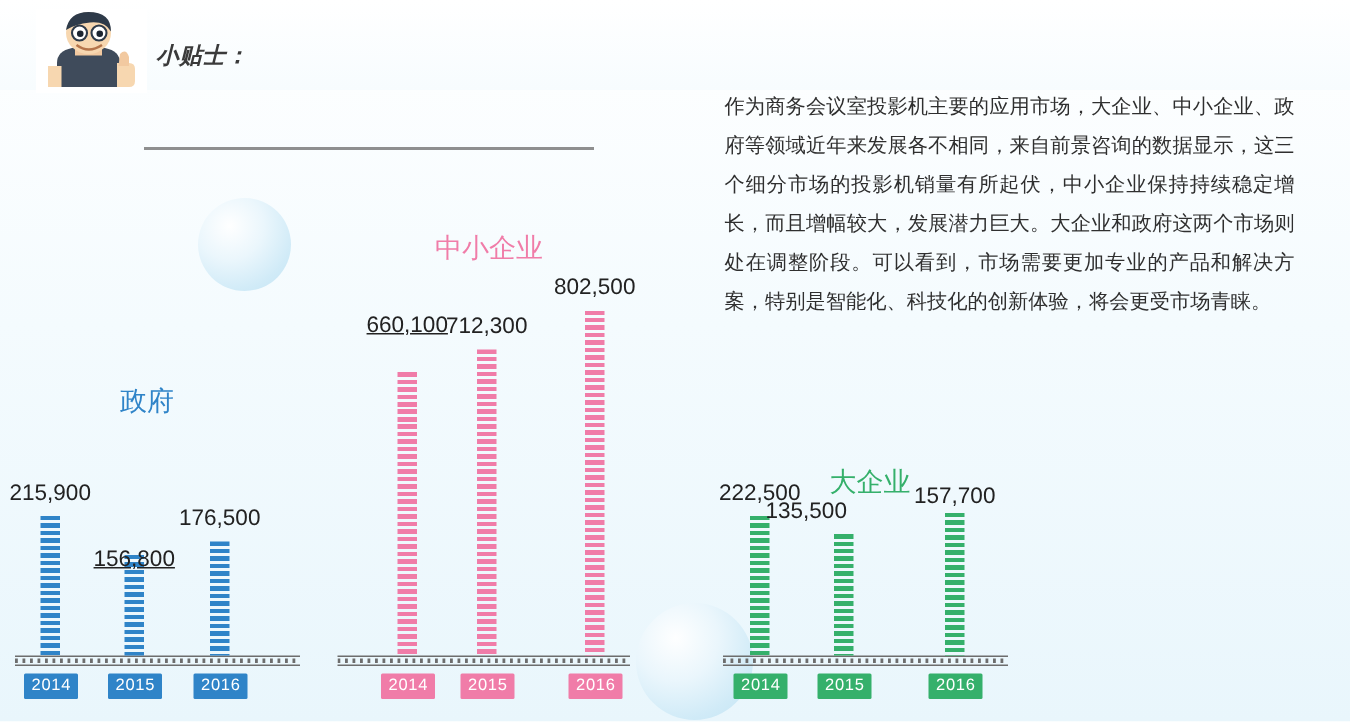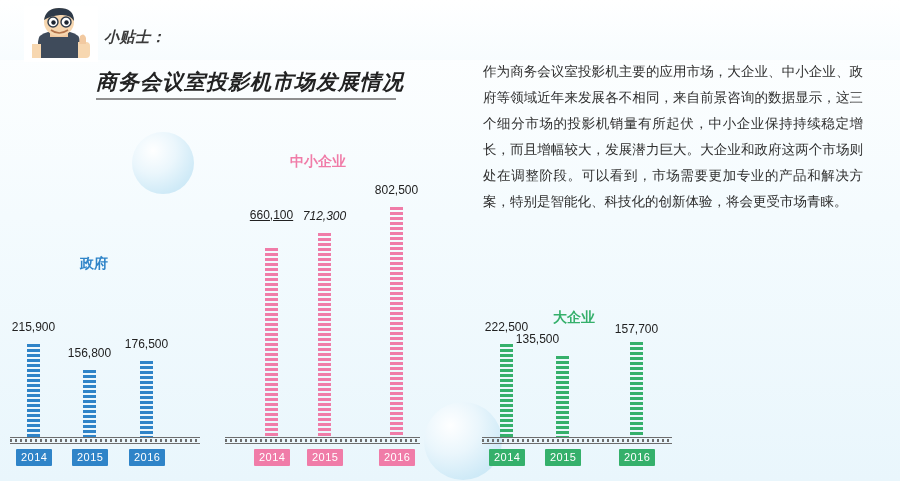--- a/index.html
+++ b/index.html
@@ -82,42 +82,42 @@
   }
 
   
   #chart {
     position: absolute;
     left: 0; top: 0;
     width: 900px; height: 481px;
   }
   .group-title {
     position: absolute;
-    font-size: 14px;
-    font-weight: bold;
+    font-size: 18px;
+    font-weight: normal;
     white-space: nowrap;
   }
   .axis {
     position: absolute;
     height: 5px;
     border-top: 1px solid #6d6d6d;
     border-bottom: 1px solid #6d6d6d;
     background: repeating-linear-gradient(90deg, #6d6d6d 0 2px, transparent 2px 5px);
     background-size: 5px 3px;
     background-position: 0 1px;
     background-repeat: repeat-x;
   }
   .bar {
     position: absolute;
     width: 13px;
     bottom: 0;
   }
   .val-label {
     position: absolute;
-    font-size: 12px;
+    font-size: 15px;
     color: #222;
     white-space: nowrap;
     text-align: center;
   }
   .year-tag {
     position: absolute;
     font-size: 11px;
     color: #ffffff;
     padding: 2px 5px 3px 5px;
     border-radius: 1px;
@@ -145,44 +145,43 @@
     <ellipse cx="42" cy="16" rx="5" ry="5" fill="#ffffff" stroke="#2e3a49" stroke-width="1.4"></ellipse>
     <circle cx="29.5" cy="16.5" r="2.2" fill="#1b2430"></circle>
     <circle cx="42.5" cy="16.5" r="2.2" fill="#1b2430"></circle>
     <path d="M27 24 Q35 30 44 24" stroke="#b5744a" stroke-width="1.6" fill="none"></path>
     <path d="M54 36 L62 36 Q66 36 66 40 L66 48 Q66 52 62 52 L54 52 Z" fill="#f7d7b0"></path>
     <path d="M56 30 Q60 26 62 32 L62 38 L55 38 Z" fill="#f2c9a0"></path>
     <rect x="8" y="38" width="9" height="14" fill="#f7d7b0"></rect>
   </svg>
 
   <div id="tip-label">小贴士：</div>
-  <div id="headline">商务会议室投影机市场发展情况</div>
   <div id="headline-rule"></div>
 
   <div id="paragraph">作为商务会议室投影机主要的应用市场，大企业、中小企业、政府等领域近年来发展各不相同，来自前景咨询的数据显示，这三个细分市场的投影机销量有所起伏，中小企业保持持续稳定增长，而且增幅较大，发展潜力巨大。大企业和政府这两个市场则处在调整阶段。可以看到，市场需要更加专业的产品和解决方案，特别是智能化、科技化的创新体验，将会更受市场青睐。</div>
 
   <div id="chart">
       <div class="group-title" style="left: 80px; top: 255px; color: rgb(47, 132, 200);">政府</div>
       <div class="axis" style="left: 10px; top: 437px; width: 190px;"></div>
       <div class="bar" style="left: 27px; top: 344px; height: 93px; bottom: auto; background: repeating-linear-gradient(rgb(47, 132, 200) 0px, rgb(47, 132, 200) 3px, rgba(255, 255, 255, 0) 3px, rgba(255, 255, 255, 0) 5px);"></div>
       <div class="val-label" style="left: -9px; top: 320px; width: 85px;">215,900</div>
       <div class="year-tag" style="left: 16px; top: 449px; background: rgb(47, 132, 200);">2014</div>
       <div class="bar" style="left: 83px; top: 370px; height: 67px; bottom: auto; background: repeating-linear-gradient(rgb(47, 132, 200) 0px, rgb(47, 132, 200) 3px, rgba(255, 255, 255, 0) 3px, rgba(255, 255, 255, 0) 5px);"></div>
-      <div class="val-label" style="left: 47px; top: 346px; width: 85px;">156,800</div>
+      <div class="val-label" style="left: 47px; top: 364px; width: 85px; text-decoration: underline;">156,800</div>
       <div class="year-tag" style="left: 72px; top: 449px; background: rgb(47, 132, 200);">2015</div>
       <div class="bar" style="left: 140px; top: 361px; height: 76px; bottom: auto; background: repeating-linear-gradient(rgb(47, 132, 200) 0px, rgb(47, 132, 200) 3px, rgba(255, 255, 255, 0) 3px, rgba(255, 255, 255, 0) 5px);"></div>
       <div class="val-label" style="left: 104px; top: 337px; width: 85px;">176,500</div>
       <div class="year-tag" style="left: 129px; top: 449px; background: rgb(47, 132, 200);">2016</div>
       <div class="group-title" style="left: 290px; top: 153px; color: rgb(240, 124, 168);">中小企业</div>
       <div class="axis" style="left: 225px; top: 437px; width: 195px;"></div>
       <div class="bar" style="left: 265px; top: 248px; height: 189px; bottom: auto; background: repeating-linear-gradient(rgb(240, 124, 168) 0px, rgb(240, 124, 168) 3px, rgba(255, 255, 255, 0) 3px, rgba(255, 255, 255, 0) 5px);"></div>
       <div class="val-label" style="left: 229px; top: 208px; width: 85px; text-decoration: underline;">660,100</div>
       <div class="year-tag" style="left: 254px; top: 449px; background: rgb(240, 124, 168);">2014</div>
       <div class="bar" style="left: 318px; top: 233px; height: 204px; bottom: auto; background: repeating-linear-gradient(rgb(240, 124, 168) 0px, rgb(240, 124, 168) 3px, rgba(255, 255, 255, 0) 3px, rgba(255, 255, 255, 0) 5px);"></div>
-      <div class="val-label" style="left: 282px; top: 209px; width: 85px; font-style: italic;">712,300</div>
+      <div class="val-label" style="left: 282px; top: 209px; width: 85px;">712,300</div>
       <div class="year-tag" style="left: 307px; top: 449px; background: rgb(240, 124, 168);">2015</div>
       <div class="bar" style="left: 390px; top: 207px; height: 230px; bottom: auto; background: repeating-linear-gradient(rgb(240, 124, 168) 0px, rgb(240, 124, 168) 3px, rgba(255, 255, 255, 0) 3px, rgba(255, 255, 255, 0) 5px);"></div>
       <div class="val-label" style="left: 354px; top: 183px; width: 85px;">802,500</div>
       <div class="year-tag" style="left: 379px; top: 449px; background: rgb(240, 124, 168);">2016</div>
       <div class="group-title" style="left: 553px; top: 309px; color: rgb(53, 176, 107);">大企业</div>
       <div class="axis" style="left: 482px; top: 437px; width: 190px;"></div>
       <div class="bar" style="left: 500px; top: 344px; height: 93px; bottom: auto; background: repeating-linear-gradient(rgb(53, 176, 107) 0px, rgb(53, 176, 107) 3px, rgba(255, 255, 255, 0) 3px, rgba(255, 255, 255, 0) 5px);"></div>
       <div class="val-label" style="left: 464px; top: 320px; width: 85px;">222,500</div>
       <div class="year-tag" style="left: 489px; top: 449px; background: rgb(53, 176, 107);">2014</div>
       <div class="bar" style="left: 556px; top: 356px; height: 81px; bottom: auto; background: repeating-linear-gradient(rgb(53, 176, 107) 0px, rgb(53, 176, 107) 3px, rgba(255, 255, 255, 0) 3px, rgba(255, 255, 255, 0) 5px);"></div>

